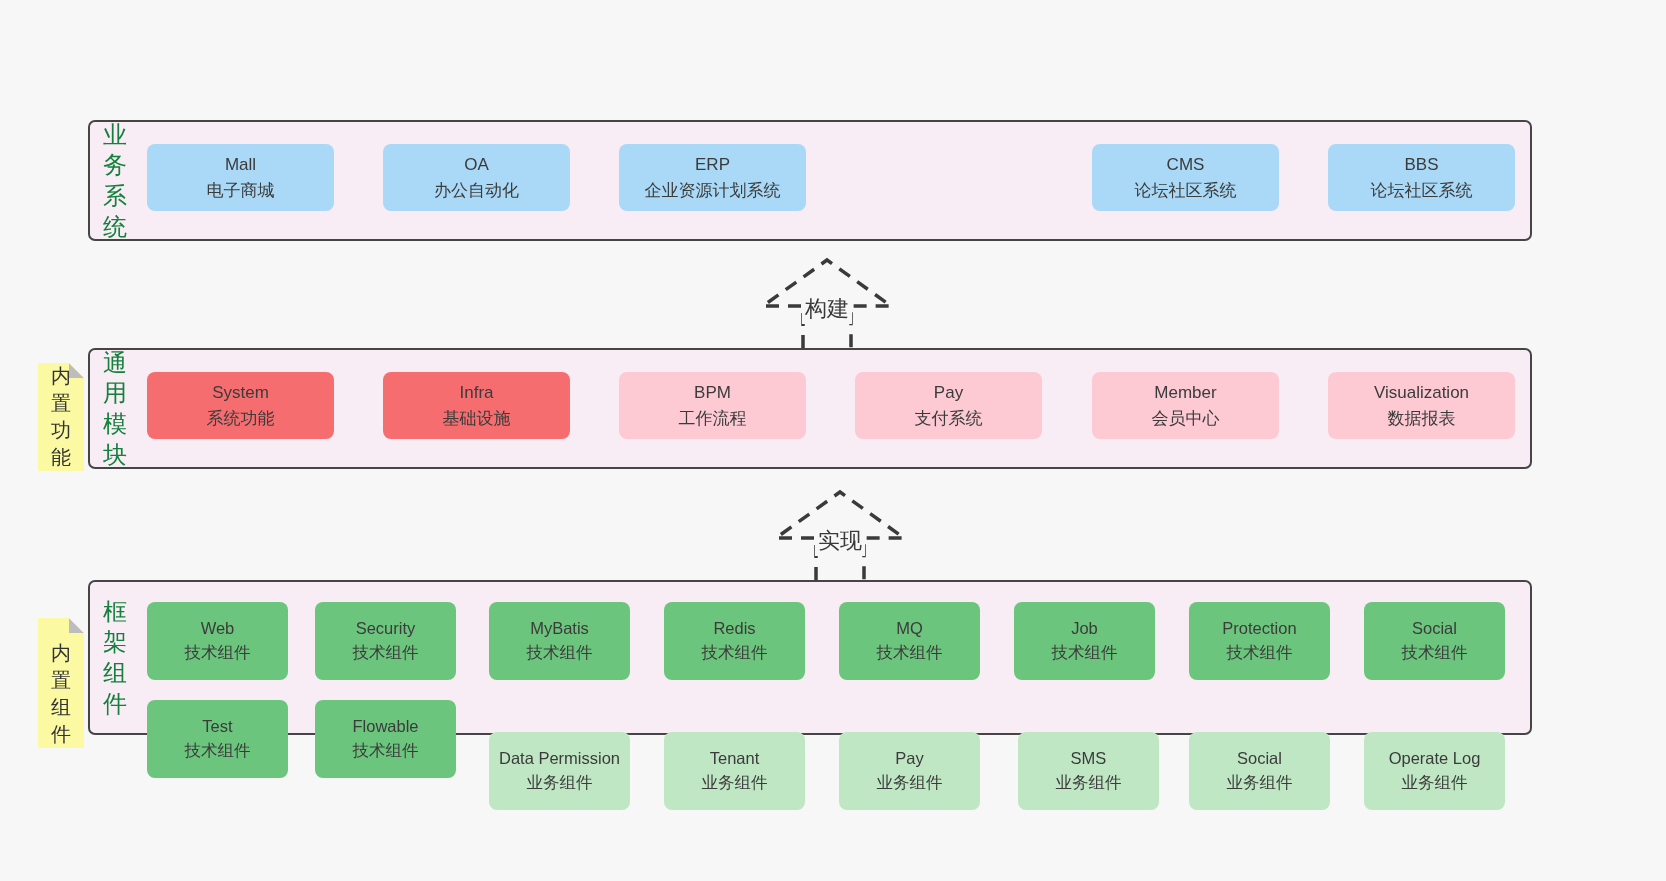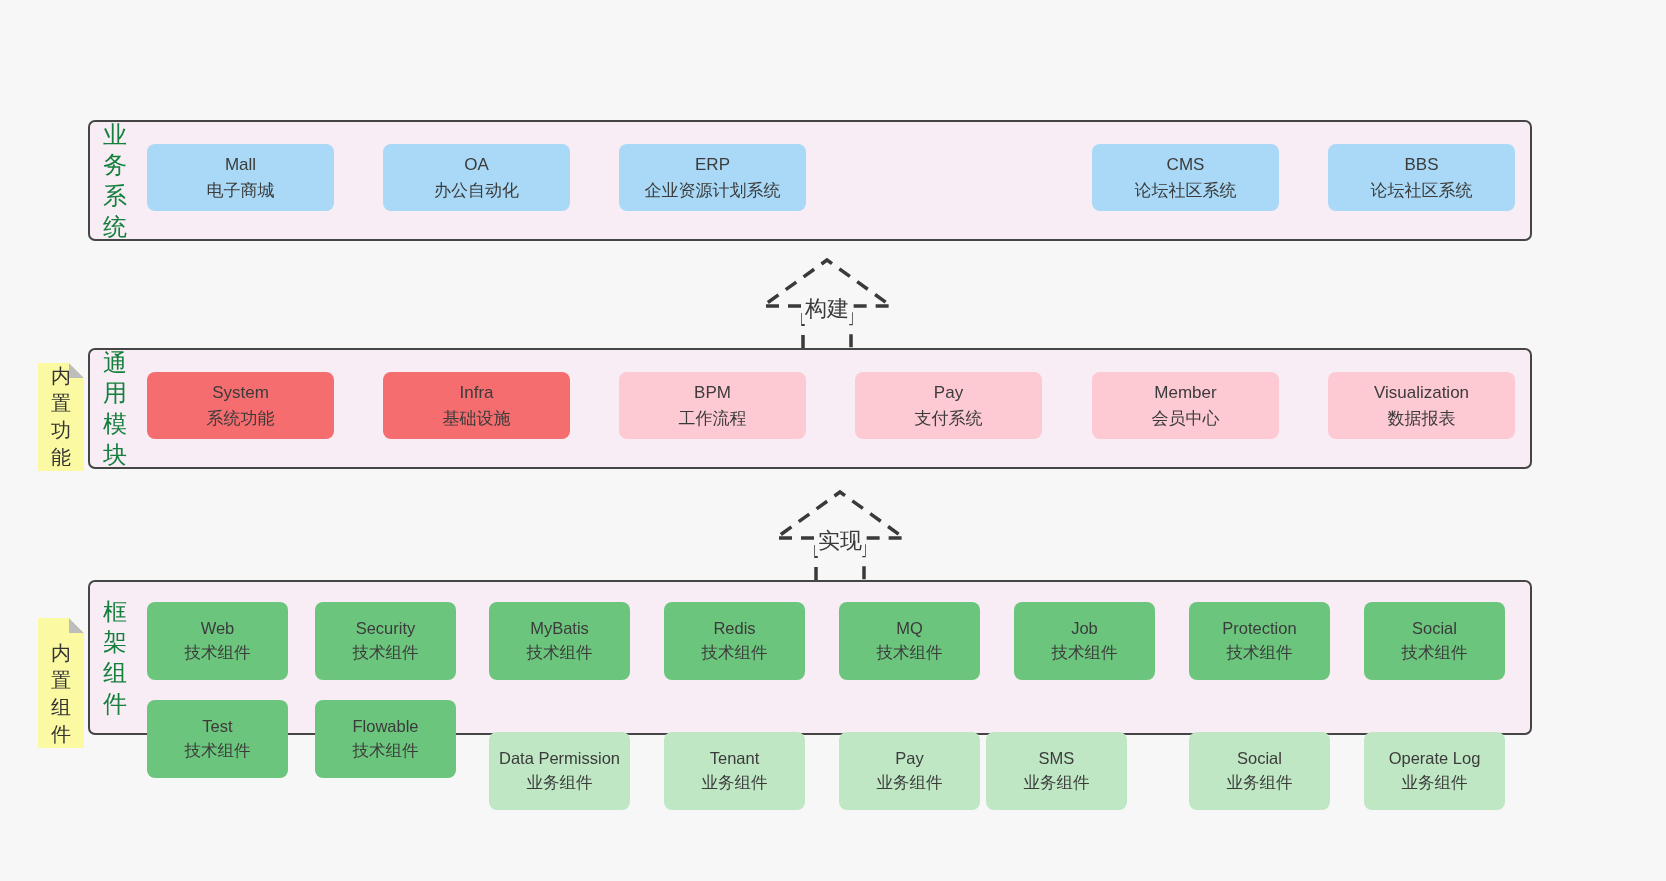--- a/index.html
+++ b/index.html
@@ -184,21 +184,21 @@
       <span>业务组件</span>
     </div>
     <div class="box b-sm green-light r2" style="left:574px">
       <span>Tenant</span>
       <span>业务组件</span>
     </div>
     <div class="box b-sm green-light r2" style="left:749px">
       <span>Pay</span>
       <span>业务组件</span>
     </div>
-    <div class="box b-sm green-light r2" style="left:896px">
+    <div class="box b-sm green-light r2" style="left:928px">
       <span>SMS</span>
       <span>业务组件</span>
     </div>
     <div class="box b-sm green-light r2" style="left:1099px">
       <span>Social</span>
       <span>业务组件</span>
     </div>
     <div class="box b-sm green-light r2" style="left:1274px">
       <span>Operate Log</span>
       <span>业务组件</span>

